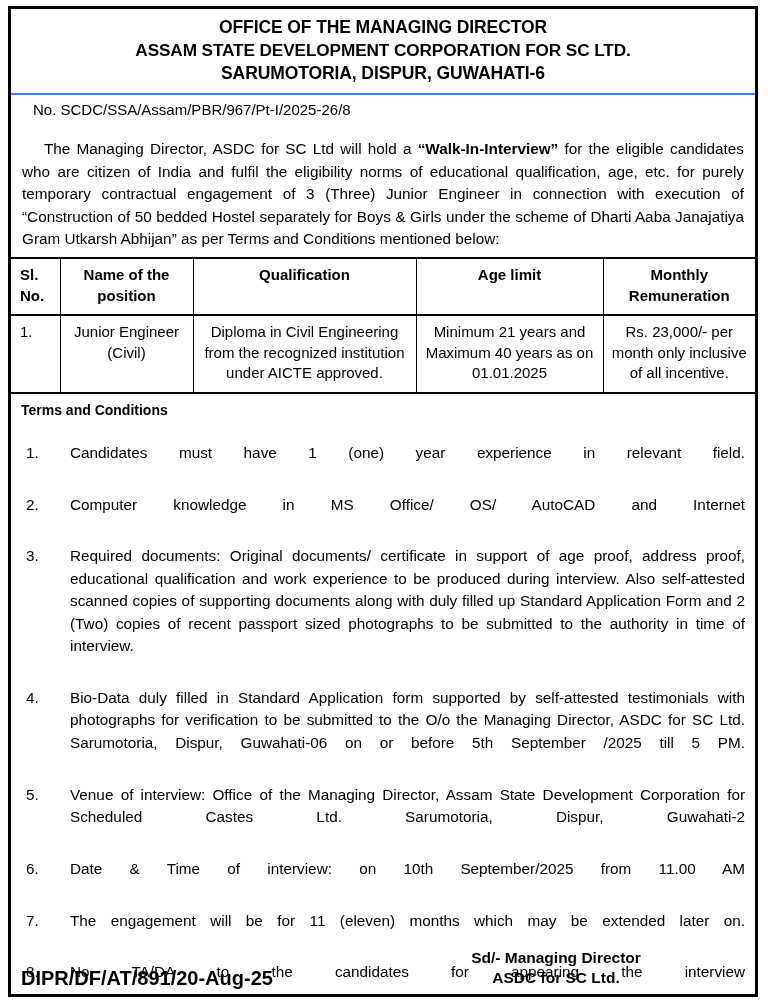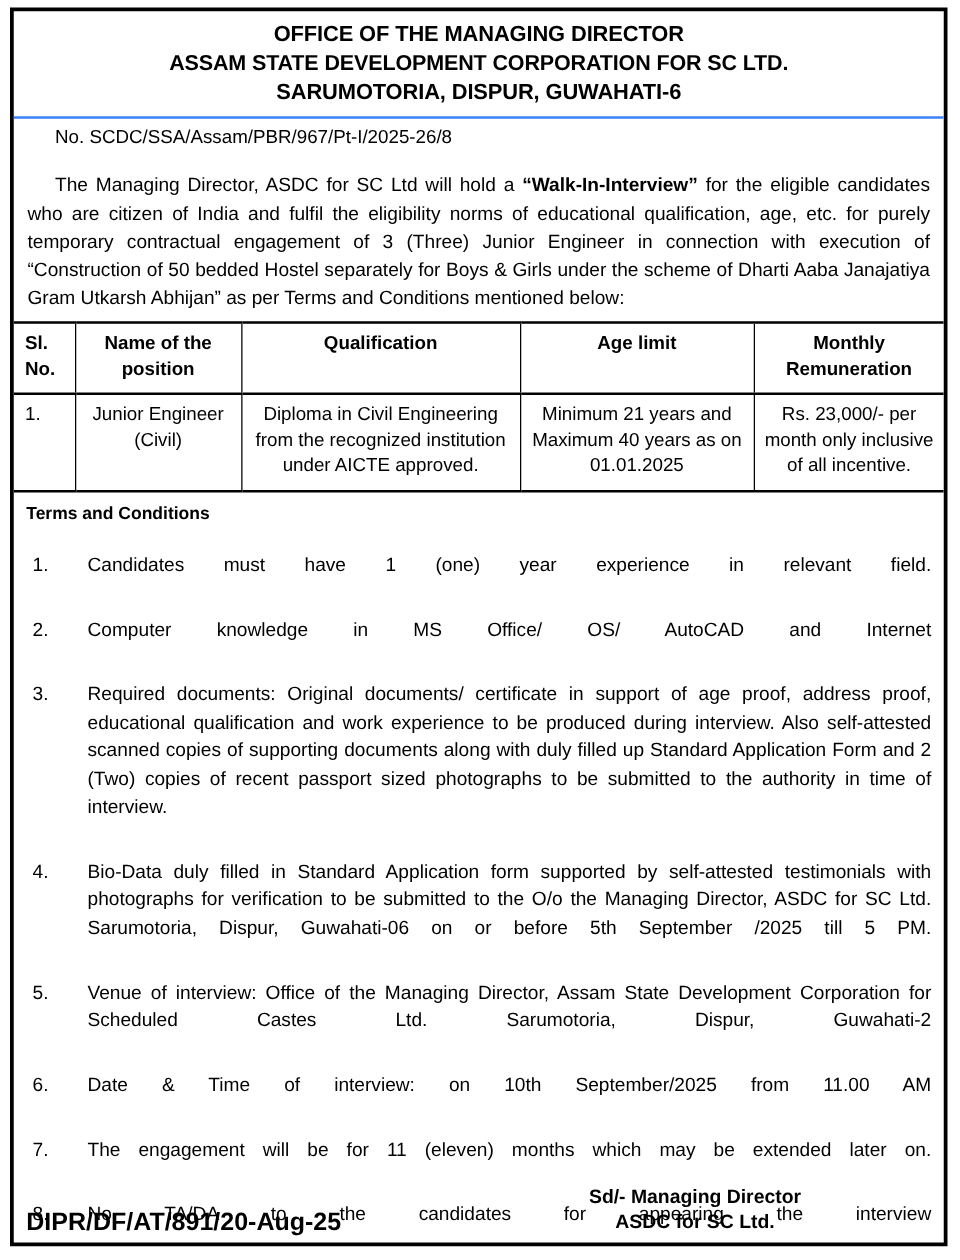--- a/index.html
+++ b/index.html
@@ -39,22 +39,21 @@
     line-height: 23px;
     letter-spacing: -0.1px;
     white-space: nowrap;
   }
   .org-line.l2 { font-size: 17.2px; }
 
   
   .refno {
     font-size: 15px;
     line-height: 20px;
-    padding: 5px 0 3px 10px;
-    margin-left: 23px;
+    padding: 5px 0 3px 22px;
   }
 
   
   .main-title {
     text-align: center;
     font-weight: bold;
     font-size: 39px;
     line-height: 44px;
     letter-spacing: -0.6px;
     padding: 1px 0 6px 0;

